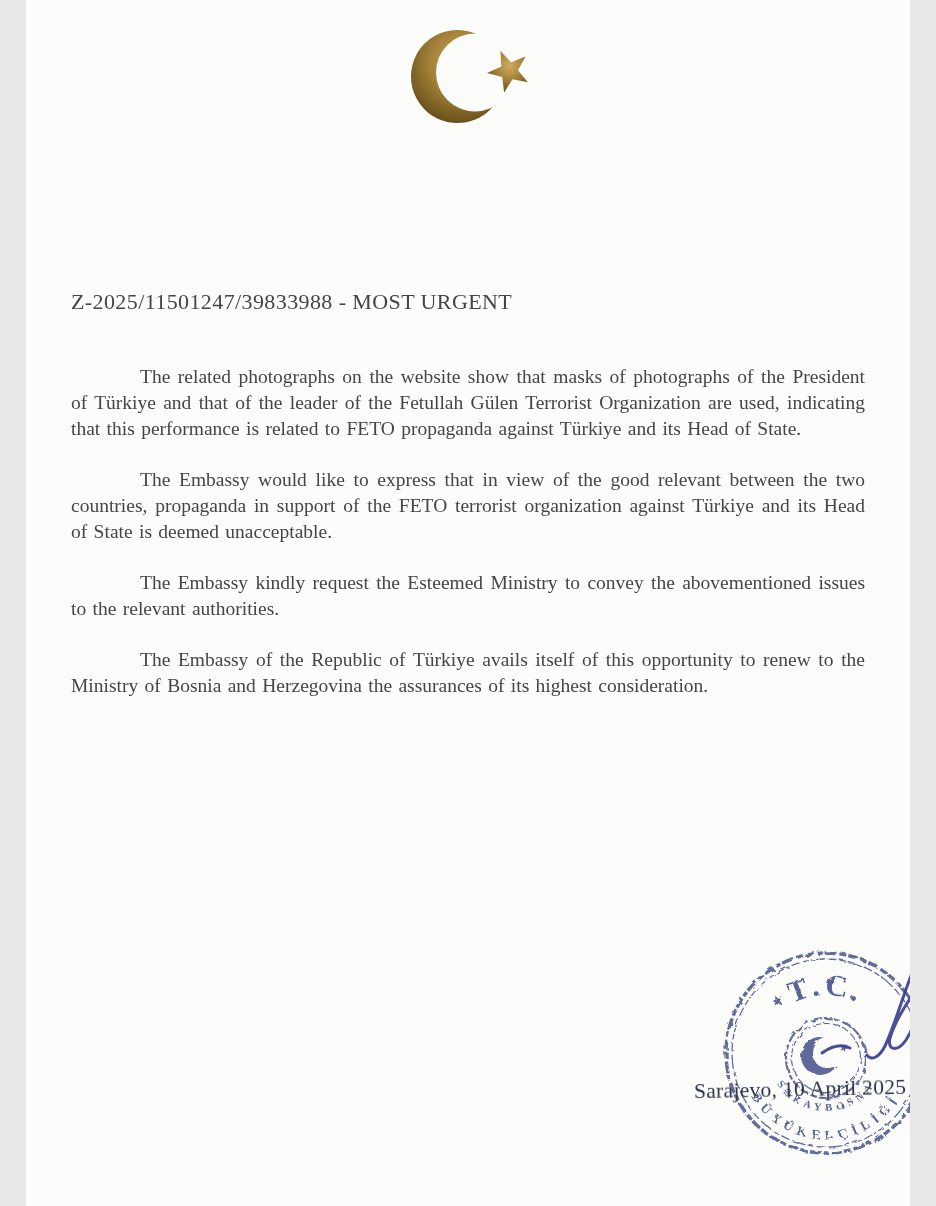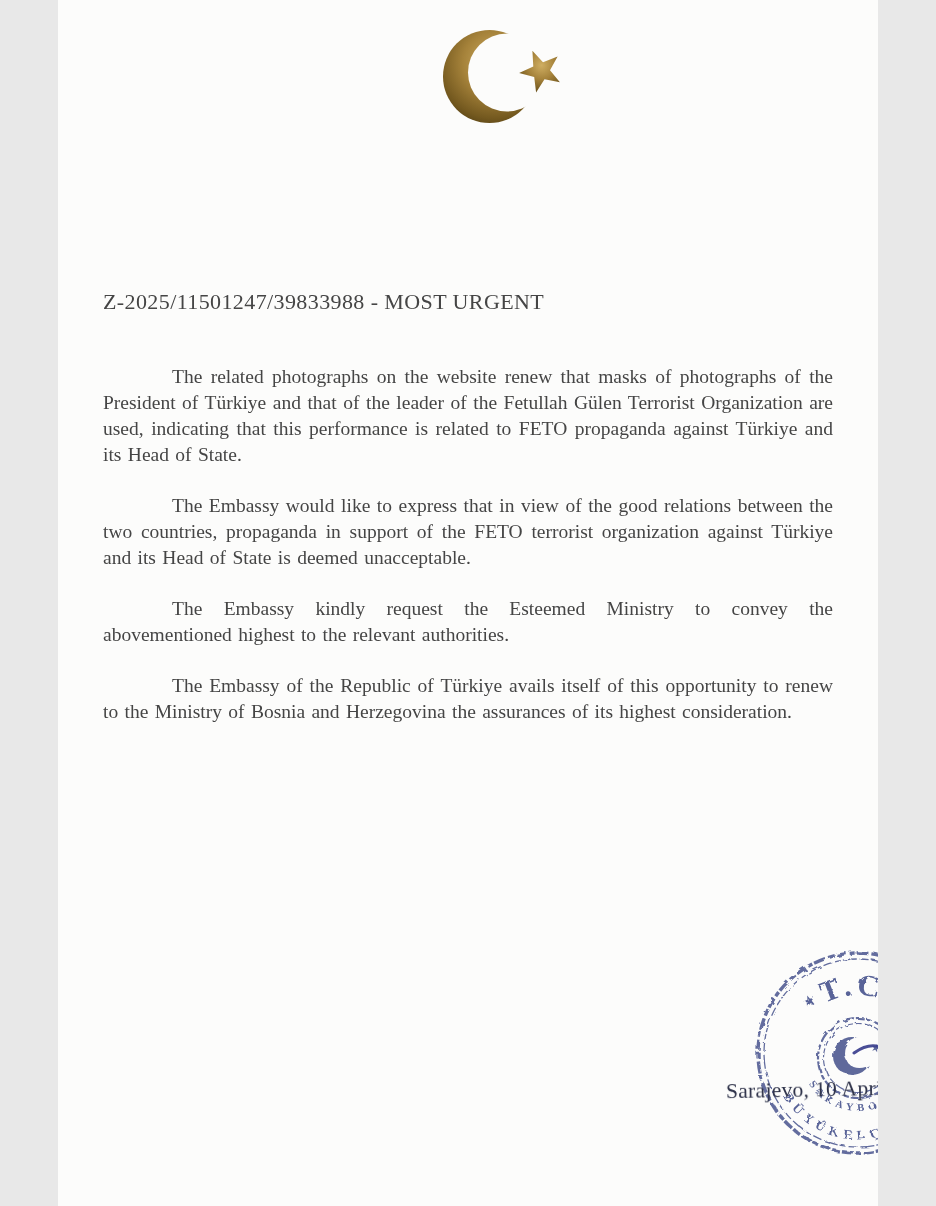--- a/index.html
+++ b/index.html
@@ -1,18 +1,18 @@
 <!DOCTYPE html>
 <html><head>
 <meta charset="utf-8">
 <style>
   html, body { margin: 0; padding: 0; background: #e8e8e8; }
   .page {
     position: relative;
-    width: 820px;
+    width: 884px;
     height: 1206px;
     margin: 0 auto;
     background: #fcfcfb;
     overflow: hidden;
     font-family: "Liberation Serif", "DejaVu Serif", serif;
   }
   .emblem-svg {
     position: absolute;
     left: 375px; top: 22px;
     width: 150px; height: 115px;
@@ -73,23 +73,23 @@
         <rect x="375" y="22" width="150" height="115" fill="#fff"></rect>
         <circle cx="449" cy="72.5" r="39" fill="#000"></circle>
       </mask>
     </defs>
     <circle cx="431.5" cy="76.5" r="46.5" fill="url(#gold)" mask="url(#crescent-cut)"></circle>
     <path fill="url(#gold)" d="M461.1 72.9 L475.3 66.4 L474.4 50.7 L485.0 62.2 L499.6 56.6 L492.0 70.2 L501.9 82.3 L486.5 79.3 L478.1 92.4 L476.2 76.9 Z"></path>
   </svg>
 
   <div class="body-text">
     <div class="reference">Z-2025/11501247/39833988 - MOST URGENT</div>
-    <p class="para">The related photographs on the website renew that masks of photographs of the President of Türkiye and that of the leader of the Fetullah Gülen Terrorist Organization are used, indicating that this performance is related to FETO propaganda against Türkiye and its Head of State.</p>
-    <p class="para">The Embassy would like to express that in view of the good relations between the two countries, propaganda in support of the FETO terrorist organization against Türkiye and its Head of State is deemed unacceptable.</p>
-    <p class="para">The Embassy kindly request the Esteemed Ministry to convey the abovementioned highest to the relevant authorities.</p>
+    <p class="para">The related photographs on the website show that masks of photographs of the President of Türkiye and that of the leader of the Fetullah Gülen Terrorist Organization are used, indicating that this performance is related to FETO propaganda against Türkiye and its Head of State.</p>
+    <p class="para">The Embassy would like to express that in view of the good relevant between the two countries, propaganda in support of the FETO terrorist organization against Türkiye and its Head of State is deemed unacceptable.</p>
+    <p class="para">The Embassy kindly request the Esteemed Ministry to convey the abovementioned issues to the relevant authorities.</p>
     <p class="para">The Embassy of the Republic of Türkiye avails itself of this opportunity to renew to the Ministry of Bosnia and Herzegovina the assurances of its highest consideration.</p>
   </div>
 
   <svg class="stamp-svg" viewBox="640 928 296 278" aria-hidden="true">
     <defs>
       <filter id="rough" x="-15%" y="-15%" width="130%" height="130%">
         <feTurbulence type="fractalNoise" baseFrequency="0.13" numOctaves="3" seed="7" result="n"></feTurbulence>
         <feDisplacementMap in="SourceGraphic" in2="n" scale="4"></feDisplacementMap>
         <feGaussianBlur stdDeviation="0.55"></feGaussianBlur>
       </filter>

